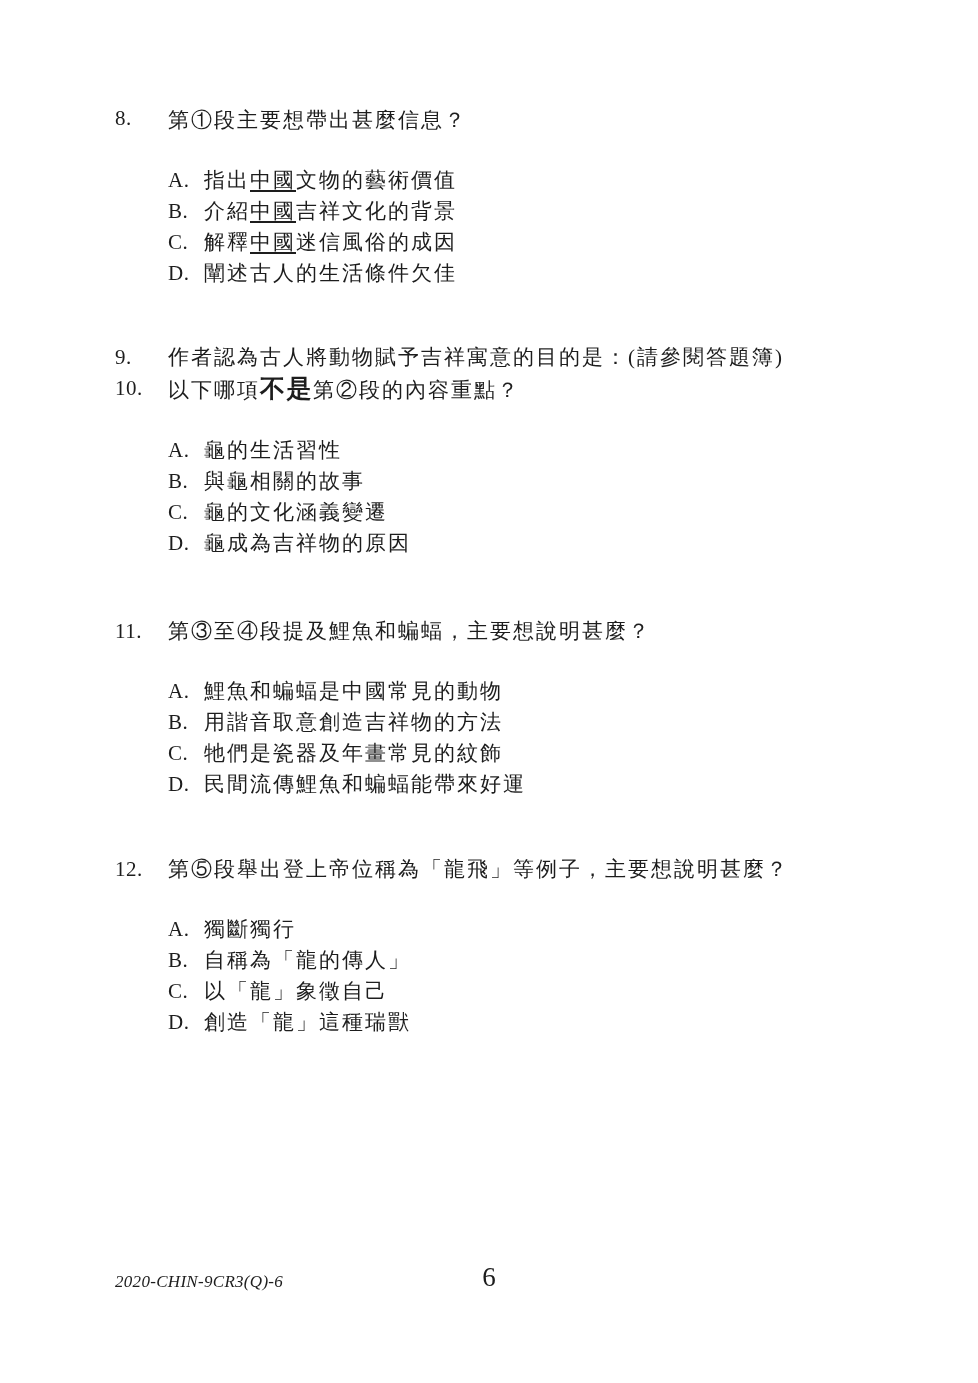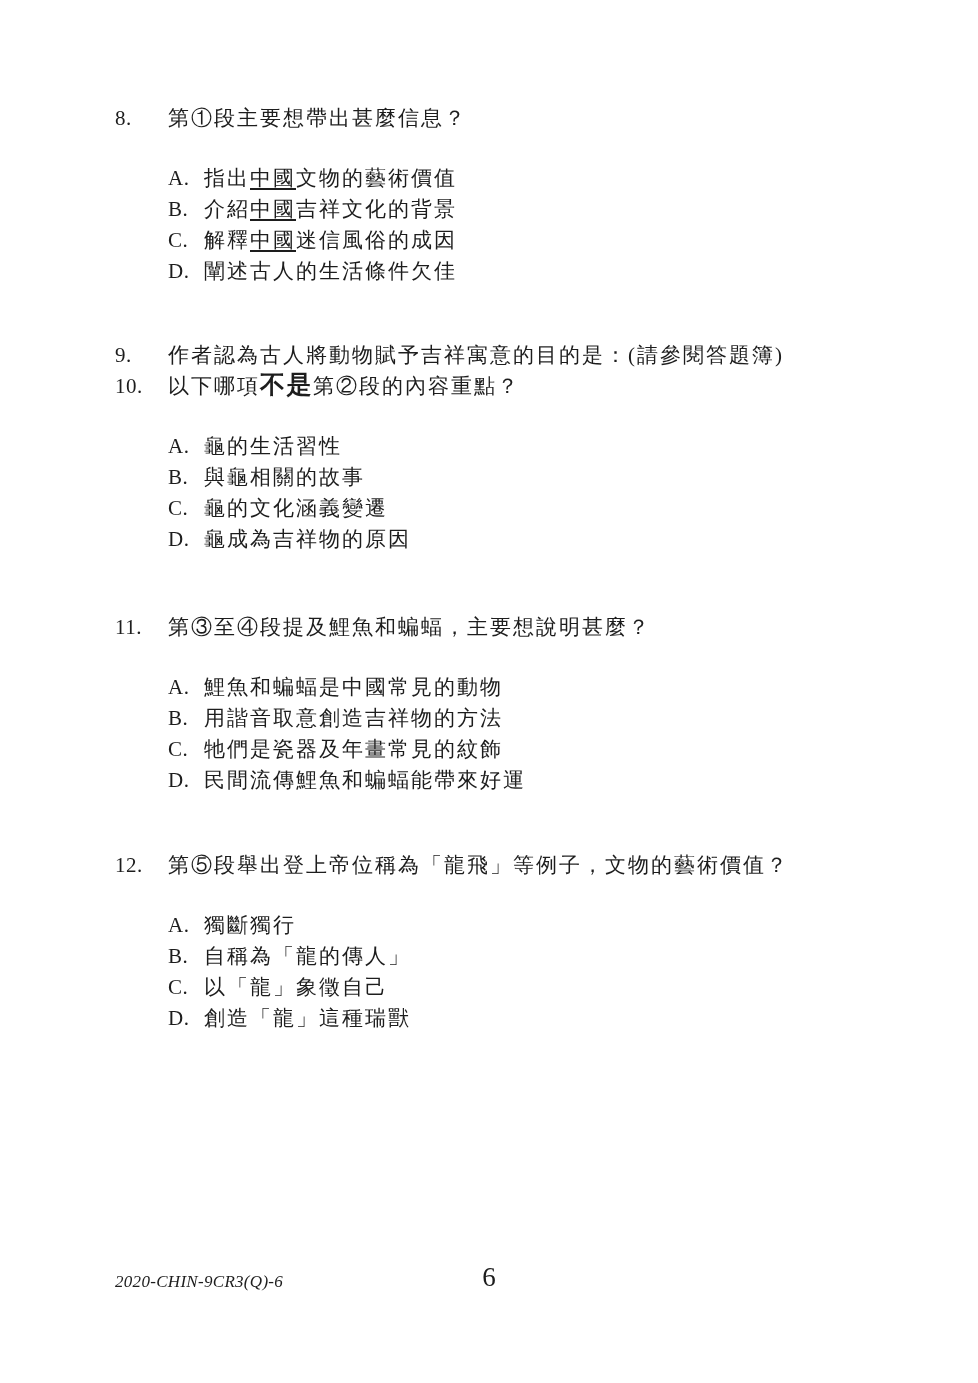--- a/index.html
+++ b/index.html
@@ -19,21 +19,21 @@
   .question { }
   .q-row { display: flex; align-items: flex-start; }
   .q-num { width: 53px; flex: none; letter-spacing: 0.5px; }
   .q-prompt { flex: 1; }
   .opts { margin: 29px 0 0 53px; }
   .opt { display: flex; }
   .opt-letter { width: 36px; flex: none; letter-spacing: 0.5px; }
   .opt-text { flex: 1; }
   .lead { }
   .emph {
-    font-family: Liberation Mono, monospace;
+    font-family: Liberation Serif, serif;
     font-weight: 700;
     font-size: 25px;
     letter-spacing: 1.5px;
   }
   .u { text-decoration: underline; text-underline-offset: 3px; }
   .mt-q9  { margin-top: 53px; }
   .mt-q10 { }
   .mt-q11 { margin-top: 57px; }
   .mt-q12 { margin-top: 54px; }
   .footer {
@@ -147,21 +147,21 @@
         <div class="opt">
           <span class="opt-letter">D.</span>
           <span class="opt-text">民間流傳鯉魚和蝙蝠能帶來好運</span>
         </div>
       </div>
     </div>
 
     <div class="question mt-q12">
       <div class="q-row">
         <span class="q-num">12.</span>
-        <span class="q-prompt"><span>第⑤段舉出登上帝位稱為「龍飛」等例子，文物的藝術價值？</span></span>
+        <span class="q-prompt"><span>第⑤段舉出登上帝位稱為「龍飛」等例子，主要想說明甚麼？</span></span>
       </div>
       <div class="opts">
         <div class="opt">
           <span class="opt-letter">A.</span>
           <span class="opt-text">獨斷獨行</span>
         </div>
         <div class="opt">
           <span class="opt-letter">B.</span>
           <span class="opt-text">自稱為「龍的傳人」</span>
         </div>

